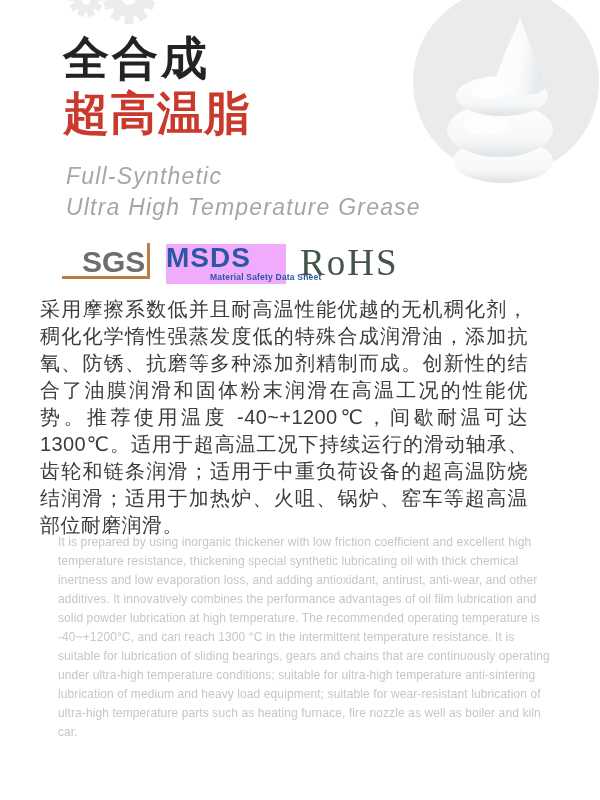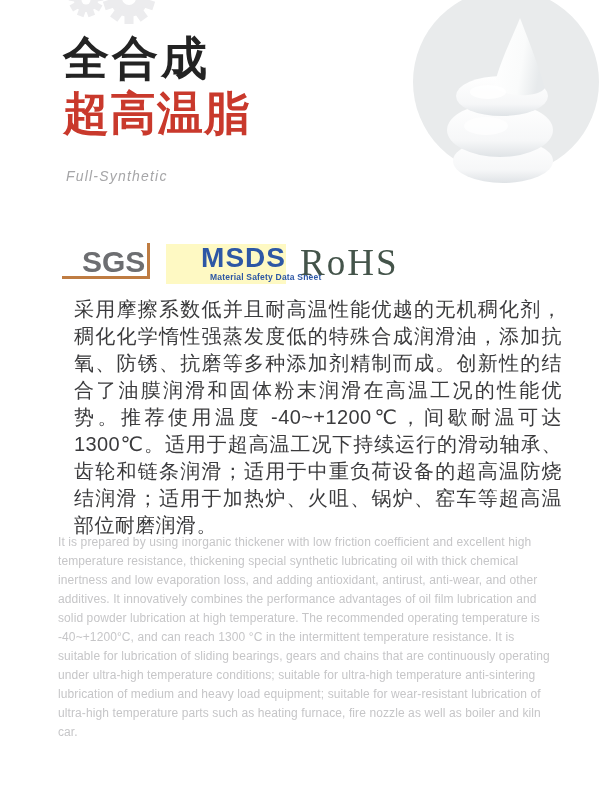--- a/index.html
+++ b/index.html
@@ -22,53 +22,53 @@
   .title-line1{
     font-size:46px;line-height:56px;font-weight:600;color:#232323;
     letter-spacing:3px;
   }
   .title-line2{
     font-size:46px;line-height:54px;font-weight:800;color:#c9392c;
     letter-spacing:1px;
   }
   .subtitle-block{position:absolute;left:66px;top:161px;width:420px;}
   .subtitle-line{
-    font-style:italic;font-size:14px;line-height:31px;color:#a6a6a8;
+    font-style:italic;font-size:23px;line-height:31px;color:#a6a6a8;
     letter-spacing:1.2px;font-weight:400;
   }
   
   .logos{position:absolute;left:0;top:0;width:600px;height:0;}
   .sgs{position:absolute;left:62px;top:243px;width:88px;height:40px;}
   .sgs-text{
     position:absolute;left:20px;top:2px;font-size:30px;font-weight:700;
     color:#6d6e71;letter-spacing:0px;font-family:Liberation Sans, sans-serif;
   }
   .sgs-underline{position:absolute;left:0;bottom:4px;width:88px;height:3px;background:#bf7c42;}
   .sgs-vline{position:absolute;right:0;top:0px;bottom:4px;width:3px;background:#bf7c42;}
   .msds{
     position:absolute;left:166px;top:244px;width:120px;height:40px;
-    background:#fef9c3;text-align:right;
+    background:#f0abfc;text-align:left;
   }
   .msds-text{
     font-size:28px;line-height:28px;font-weight:800;color:#2d57a5;
     letter-spacing:1px;
   }
   .msds-sub{
     font-size:8.5px;line-height:10px;font-weight:700;color:#2d57a5;
     letter-spacing:0.2px;white-space:nowrap;margin-left:44px;
   }
   .rohs{
     position:absolute;left:300px;top:243px;height:40px;
     font-family:"Liberation Serif","DejaVu Serif",serif;
     font-size:37px;line-height:40px;font-weight:400;color:#44544a;
     letter-spacing:2px;
   }
   
   .desc-cn{
-    position:absolute;left:74px;top:296px;width:488px;
+    position:absolute;left:40px;top:296px;width:488px;
     font-size:20px;line-height:27px;color:#3b3b3d;
     text-align:justify;letter-spacing:0.4px;
   }
   .desc-en{
     position:absolute;left:58px;top:533px;width:492px;
     font-size:12px;line-height:19px;color:#c6c6c8;
     letter-spacing:0.1px;text-align:left;
   }
 </style>
 </head>
@@ -134,20 +134,21 @@
     <ellipse cx="486" cy="126" rx="22" ry="9" fill="#ffffff" opacity="0.7"></ellipse>
   </svg>
 
   <div class="title-block">
     <div class="title-line1">全合成</div>
     <div class="title-line2">超高温脂</div>
   </div>
 
   <div class="subtitle-block">
     <div class="subtitle-line">Full-Synthetic</div>
+    <div class="subtitle-line">Ultra High Temperature Grease</div>
   </div>
 
   <div class="logos">
     <div class="sgs">
       <span class="sgs-text">SGS</span>
       <span class="sgs-underline"></span>
       <span class="sgs-vline"></span>
     </div>
     <div class="msds">
       <div class="msds-text">MSDS</div>

